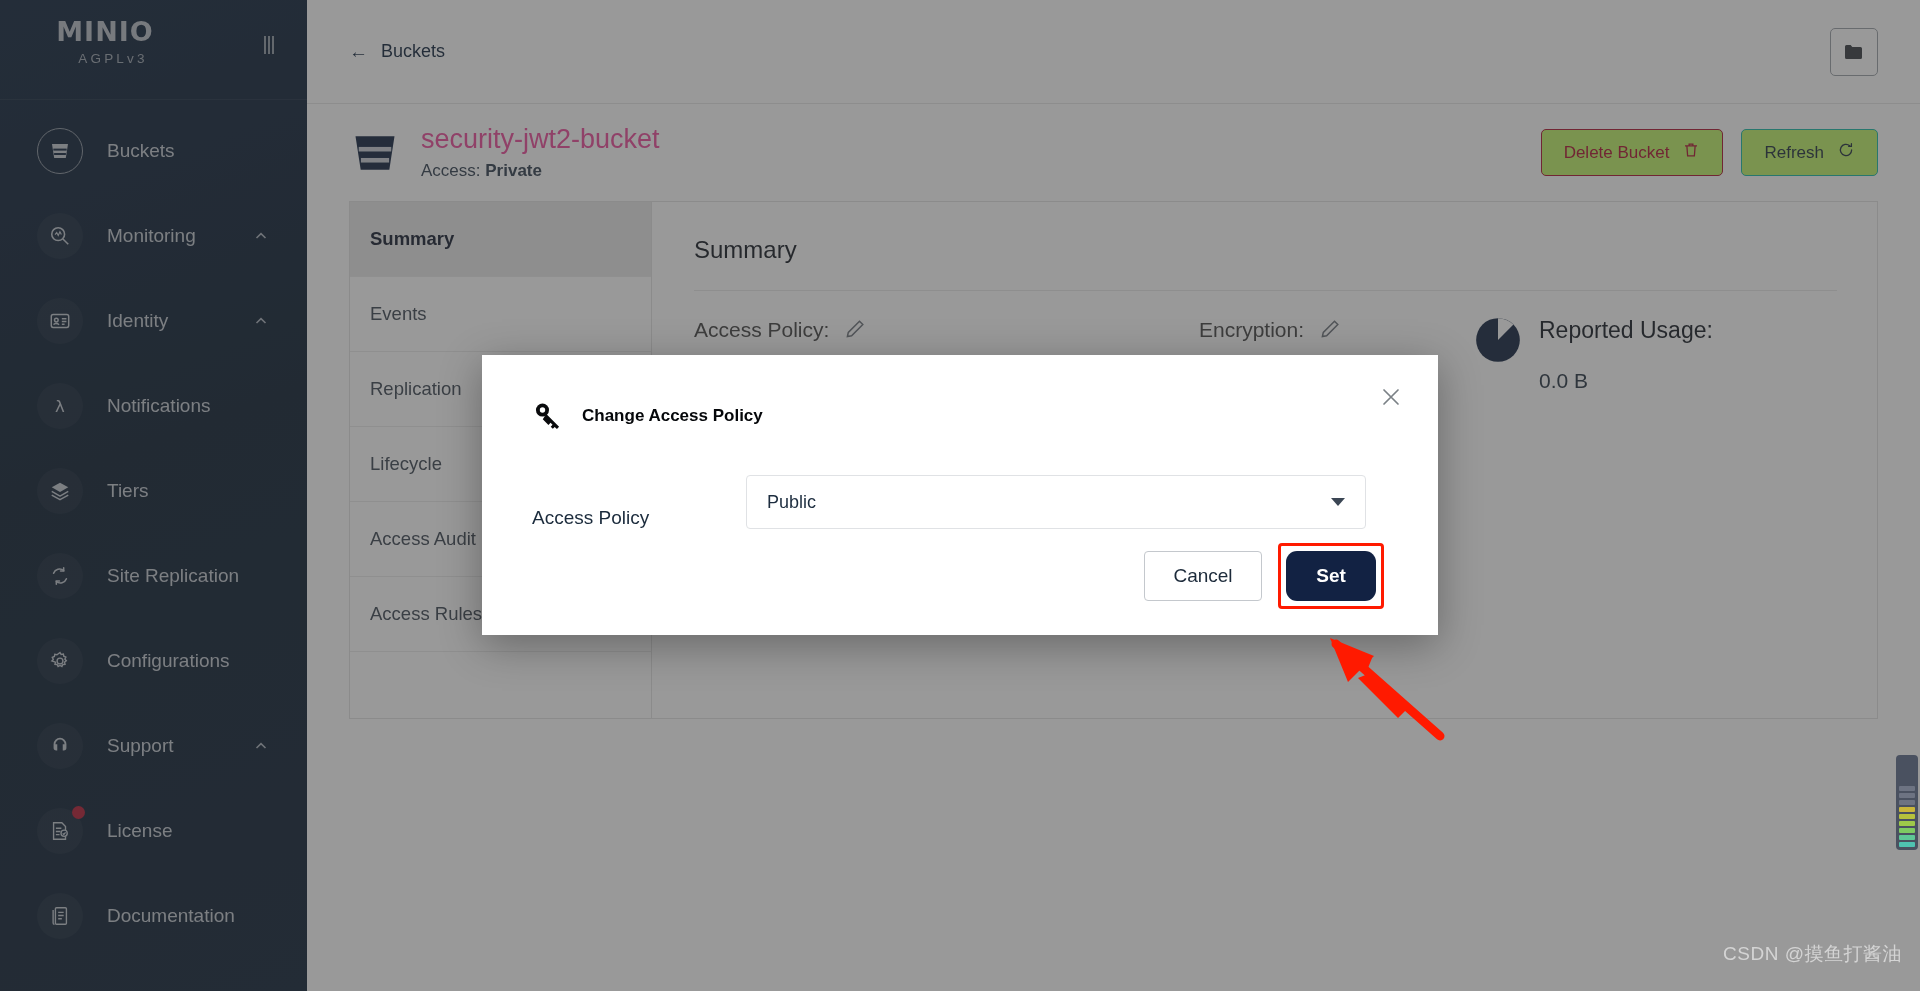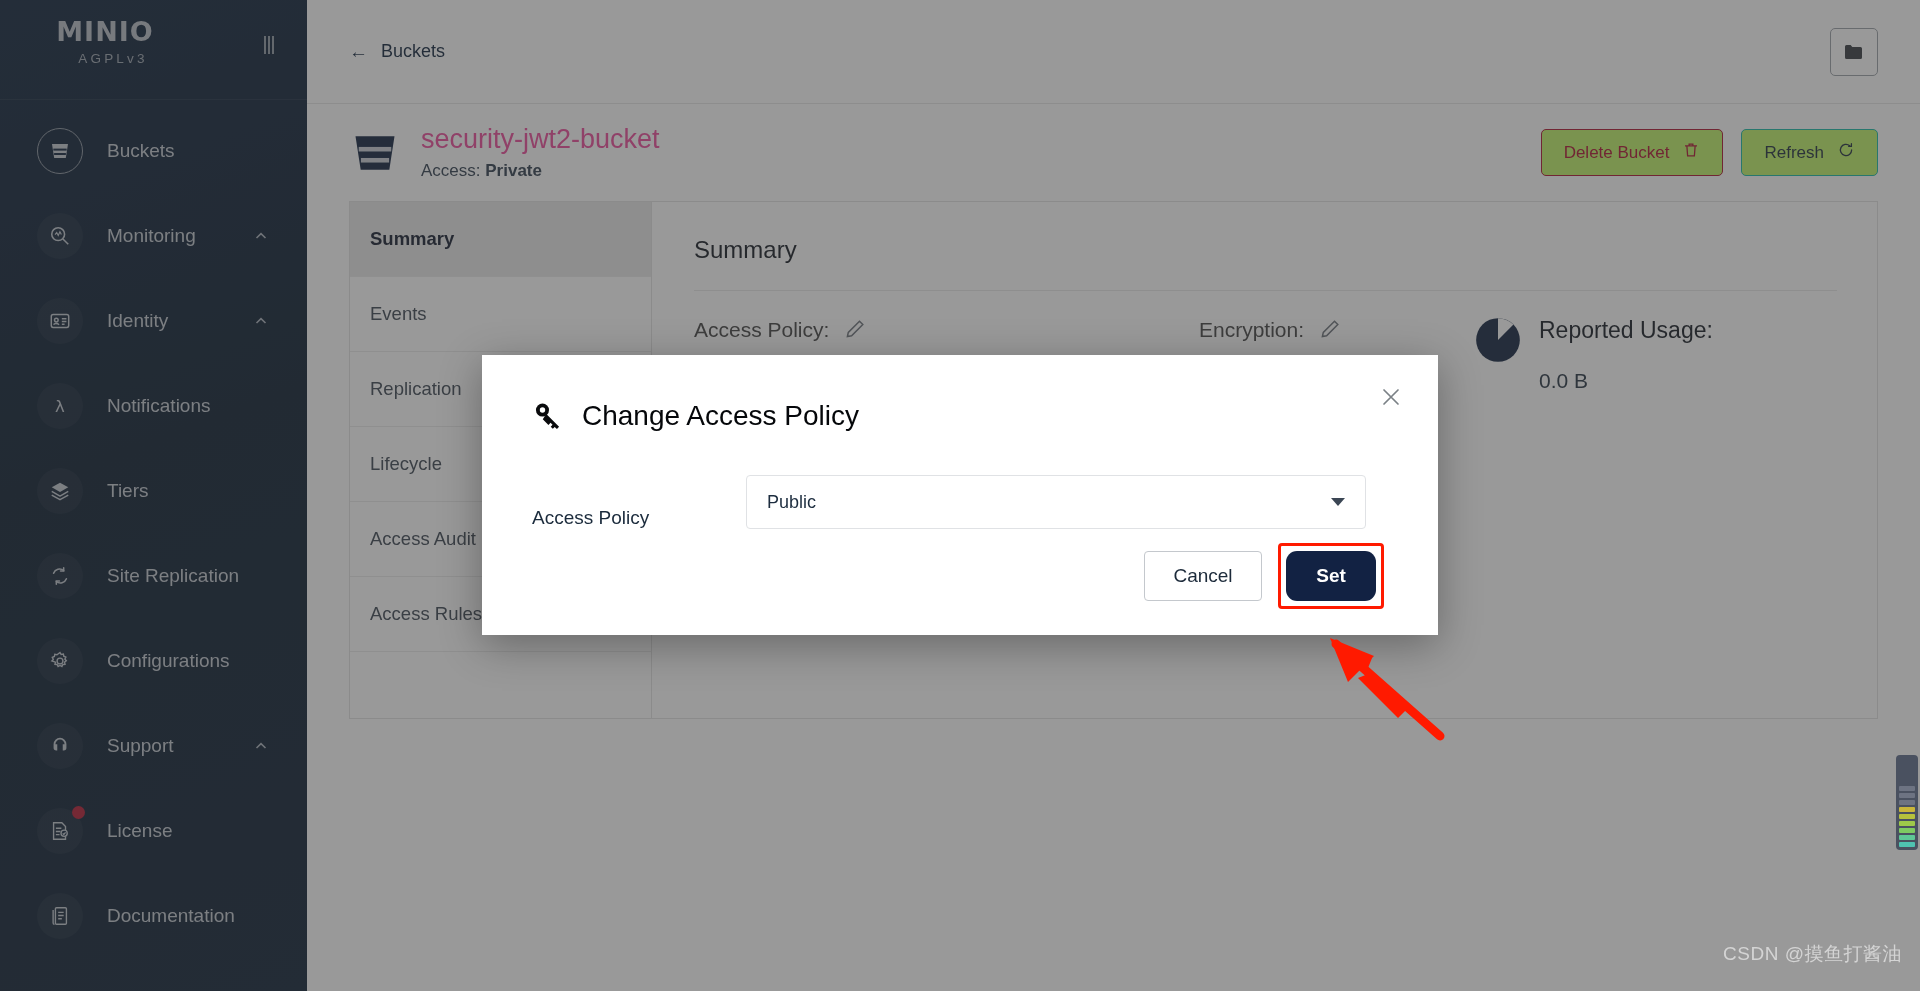--- a/index.html
+++ b/index.html
@@ -205,21 +205,21 @@
     position: absolute; right: 33px; top: 28px;
     width: 28px; height: 28px;
     display: flex; align-items: center; justify-content: center;
     cursor: pointer;
   }
   .modal-head {
     display: flex; align-items: center; gap: 16px;
     padding: 44px 0 0 50px;
   }
   .key-ico { width: 34px; height: 34px; }
-  .modal-title { font-size: 28px; font-weight: 400; color: #05070a; }
+  .modal-title { font-size: 17px; font-weight: 700; color: #05070a; }
 
   .modal-row {
     display: flex; align-items: center;
     margin: 42px 0 0 50px;
   }
   .field-label { width: 214px; font-size: 19px; color: #1b2b3c; margin-top: 32px; }
   .select {
     position: relative;
     width: 620px; height: 54px;
     border: 1px solid #e0e2e5; border-radius: 4px;

